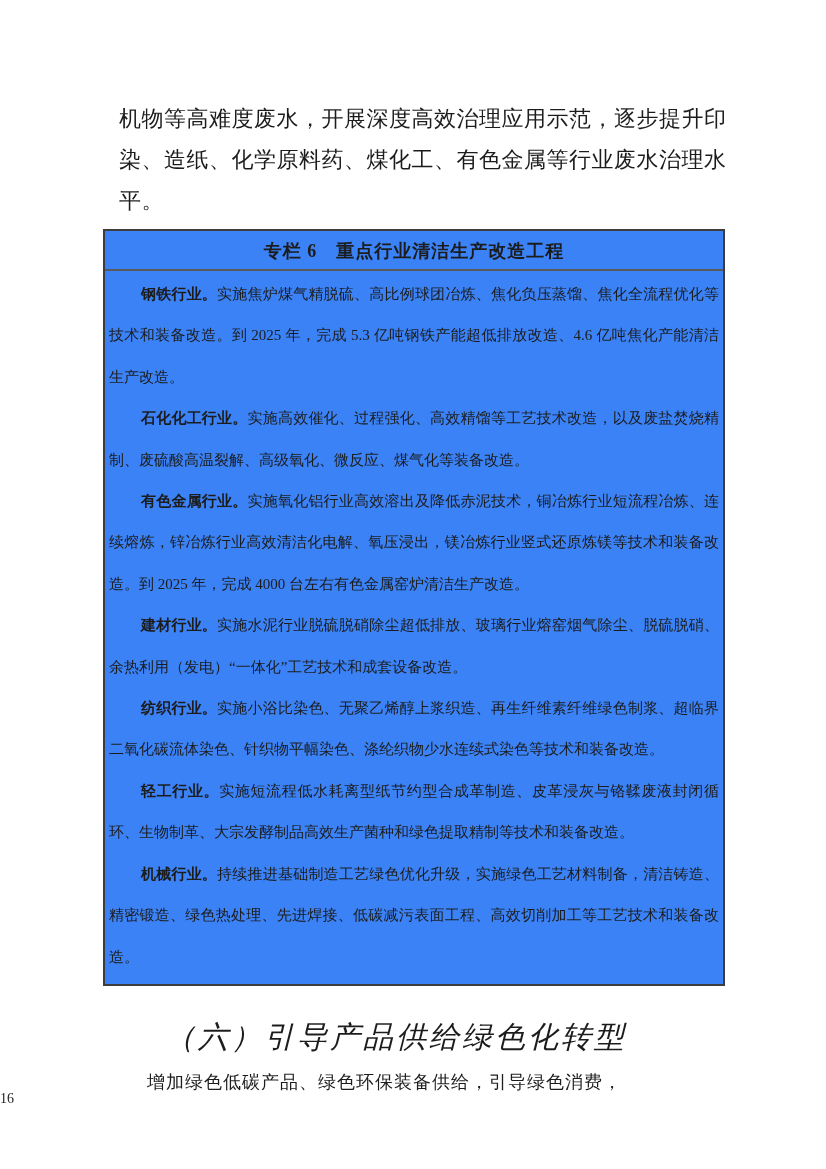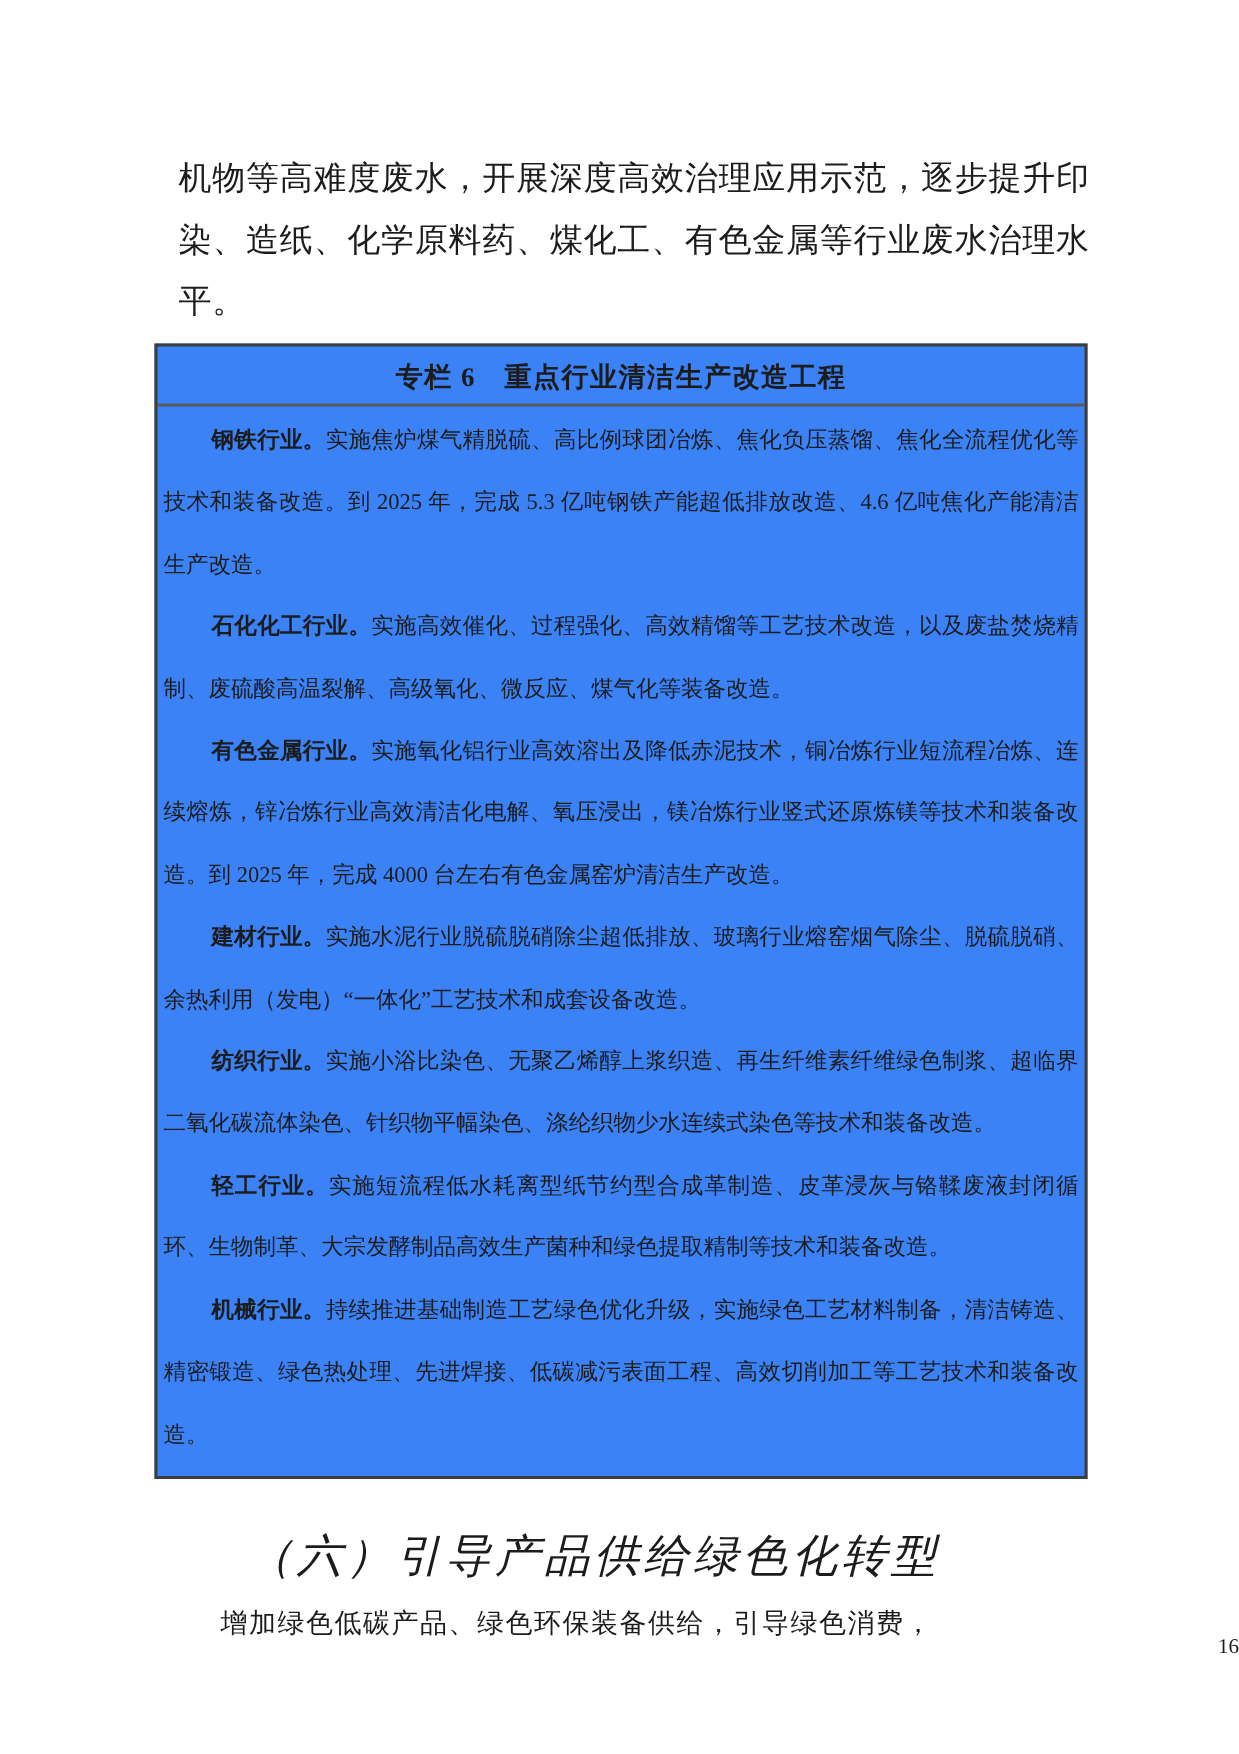--- a/index.html
+++ b/index.html
@@ -69,21 +69,21 @@
     margin-top: 12px;
     padding-left: 44px;
     font-size: 18px;
     letter-spacing: 1px;
     white-space: nowrap;
   }
   .page-number {
     position: absolute;
     left: 0; bottom: 62px;
     width: 100%;
-    text-align: right;
+    text-align: left;
     font-size: 14px;
     color: #1c1c1c;
   }
 </style>
 </head>
 <body>
 
 <div class="page">
   <div class="content">
 

